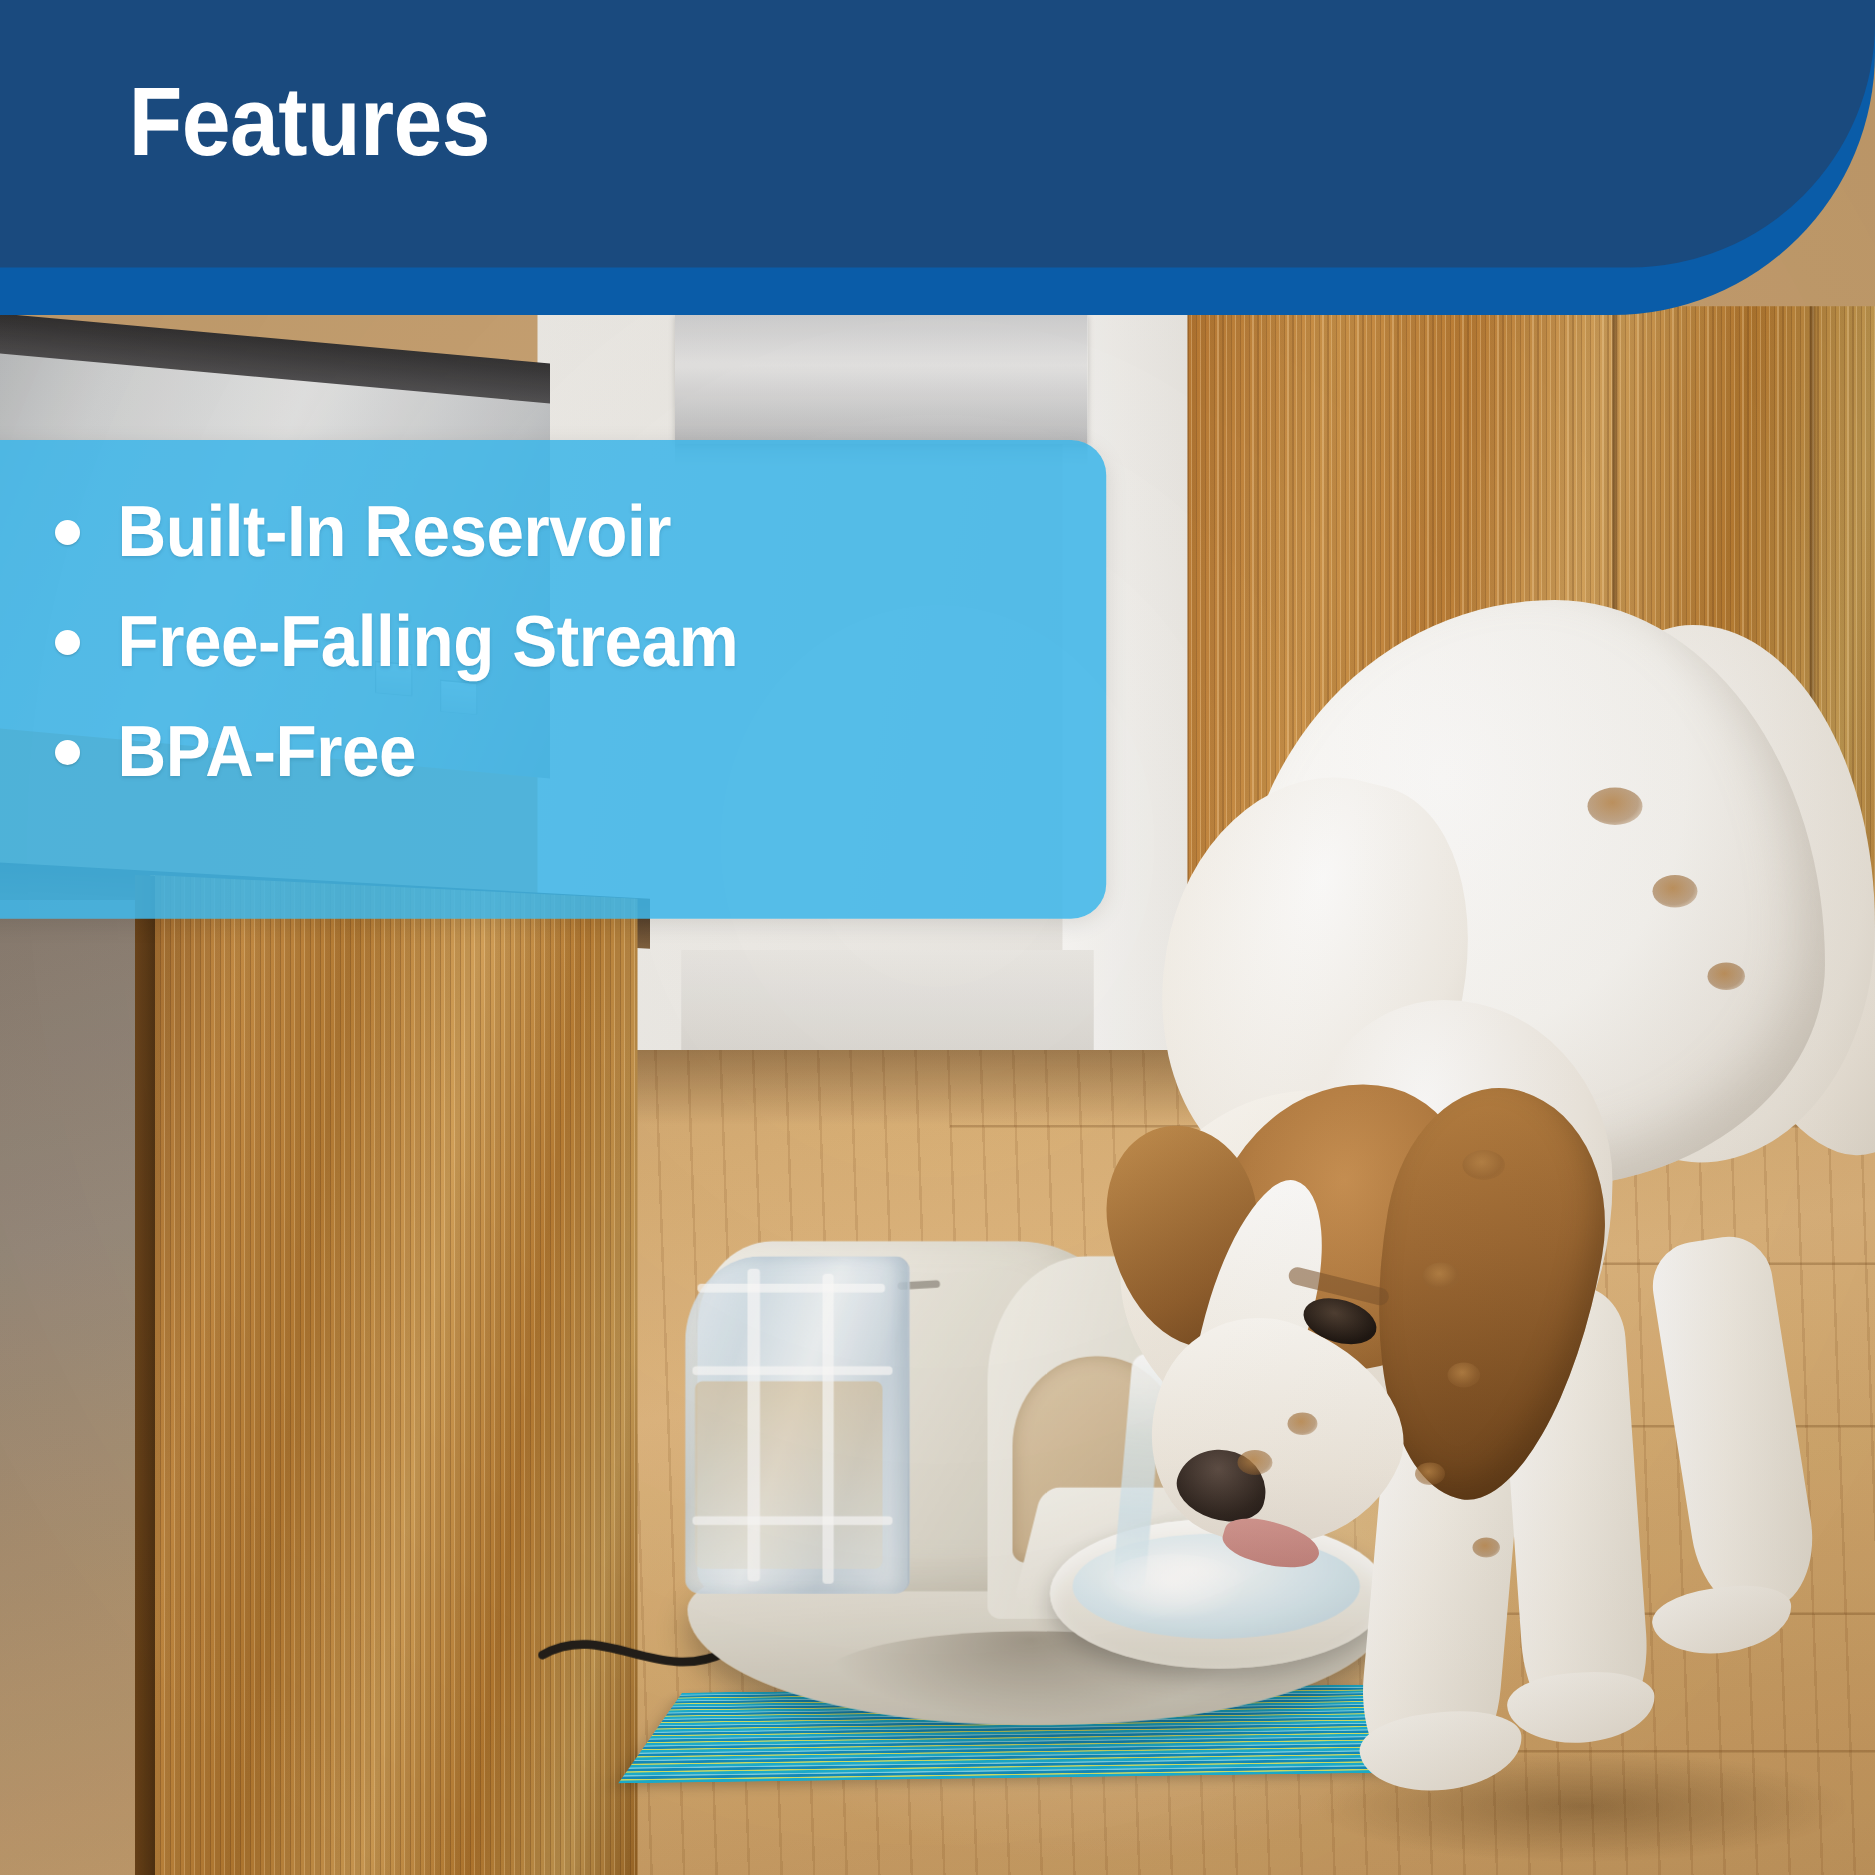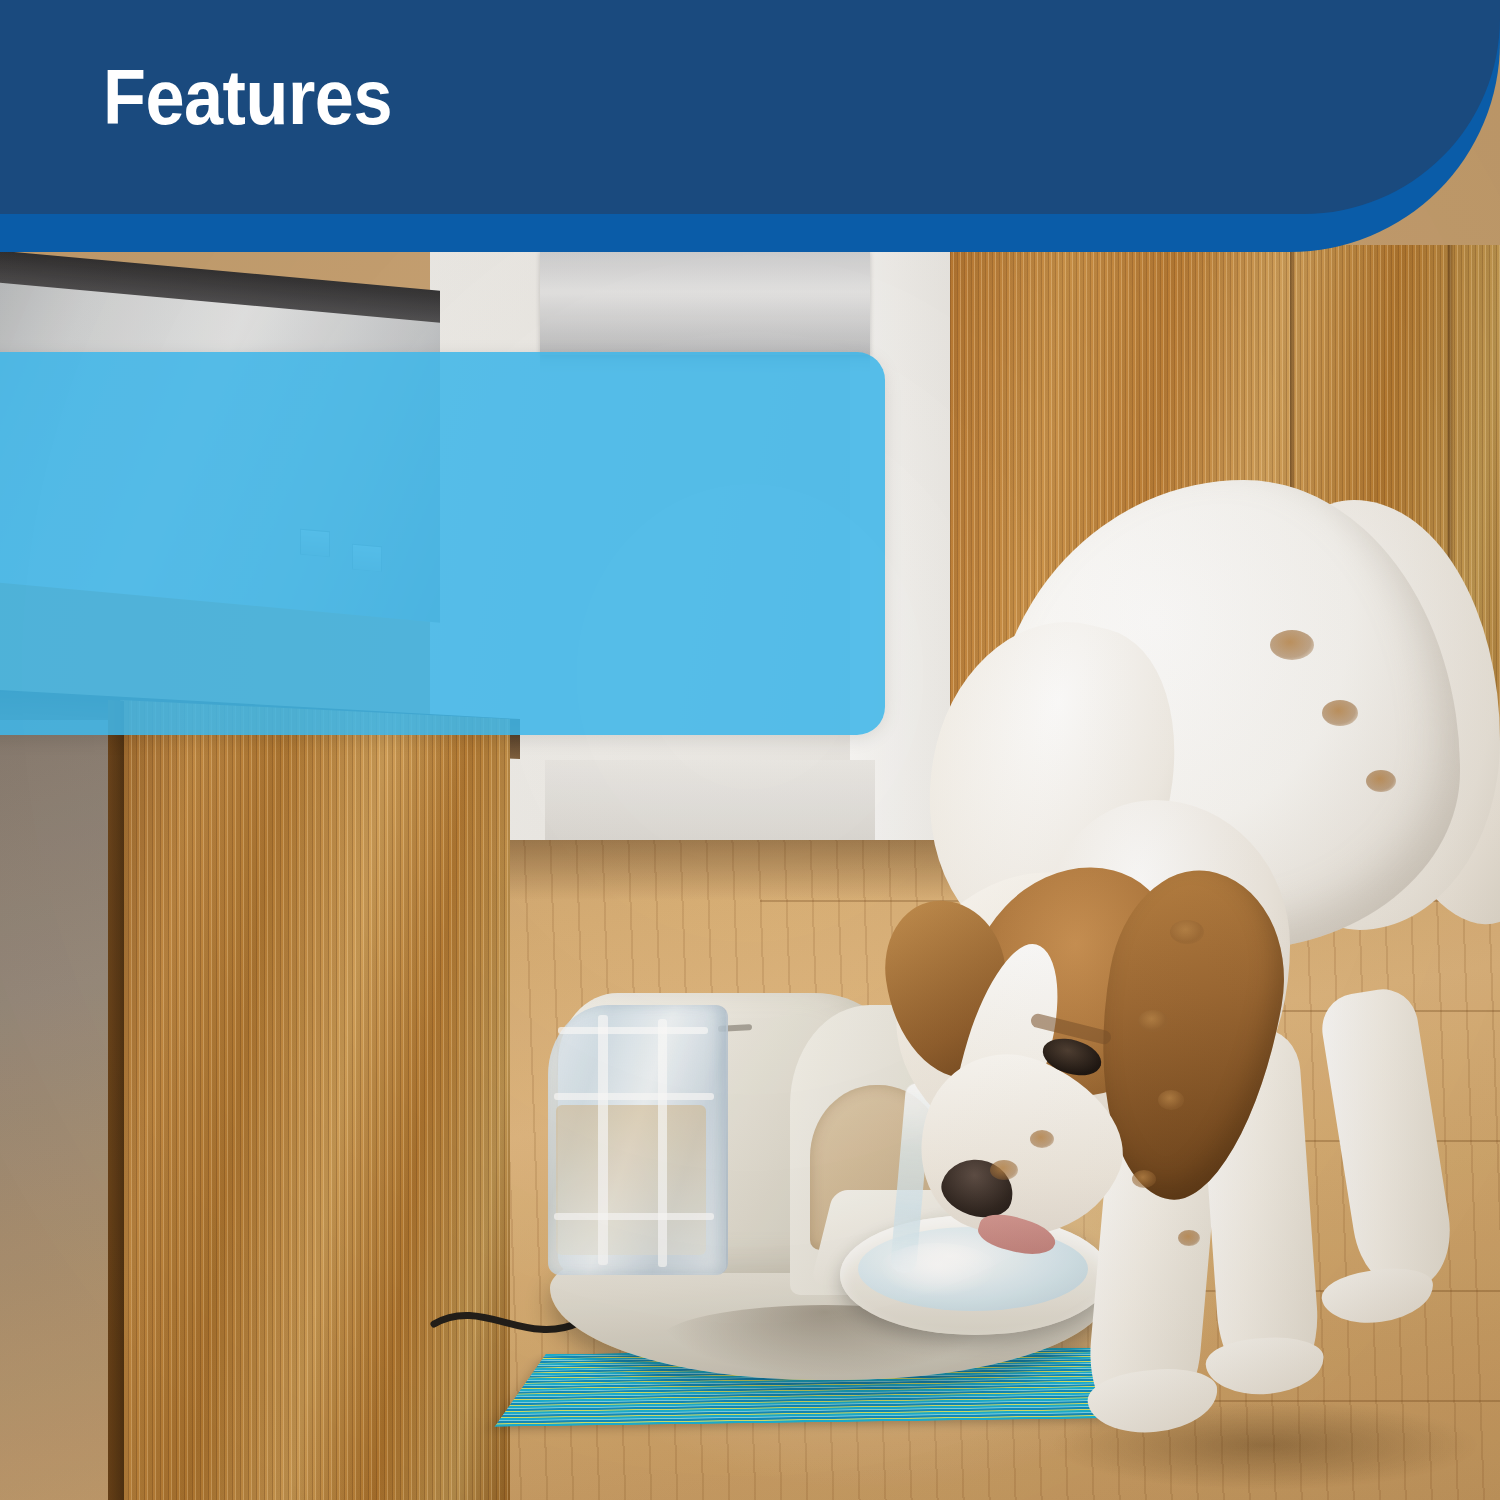--- a/index.html
+++ b/index.html
@@ -602,19 +602,31 @@
     <div class="photo-soft"></div>
   </div>
 
   <div class="header-band"></div>
   <div class="header-band-top"></div>
   <div class="header-title">Features</div>
 
   <div class="features-panel"></div>
   <div class="features-list">
 
-
-
-
+    <div class="feature-item">
+      <span class="feature-bullet"></span>
+      <span class="feature-text">Built-In Reservoir</span>
+    </div>
+
+    <div class="feature-item">
+      <span class="feature-bullet"></span>
+      <span class="feature-text">Free-Falling Stream</span>
+    </div>
+
+
+    <div class="feature-item">
+      <span class="feature-bullet"></span>
+      <span class="feature-text">BPA-Free</span>
+    </div>
 
   </div>
 
 </div>
 
 </body></html>

